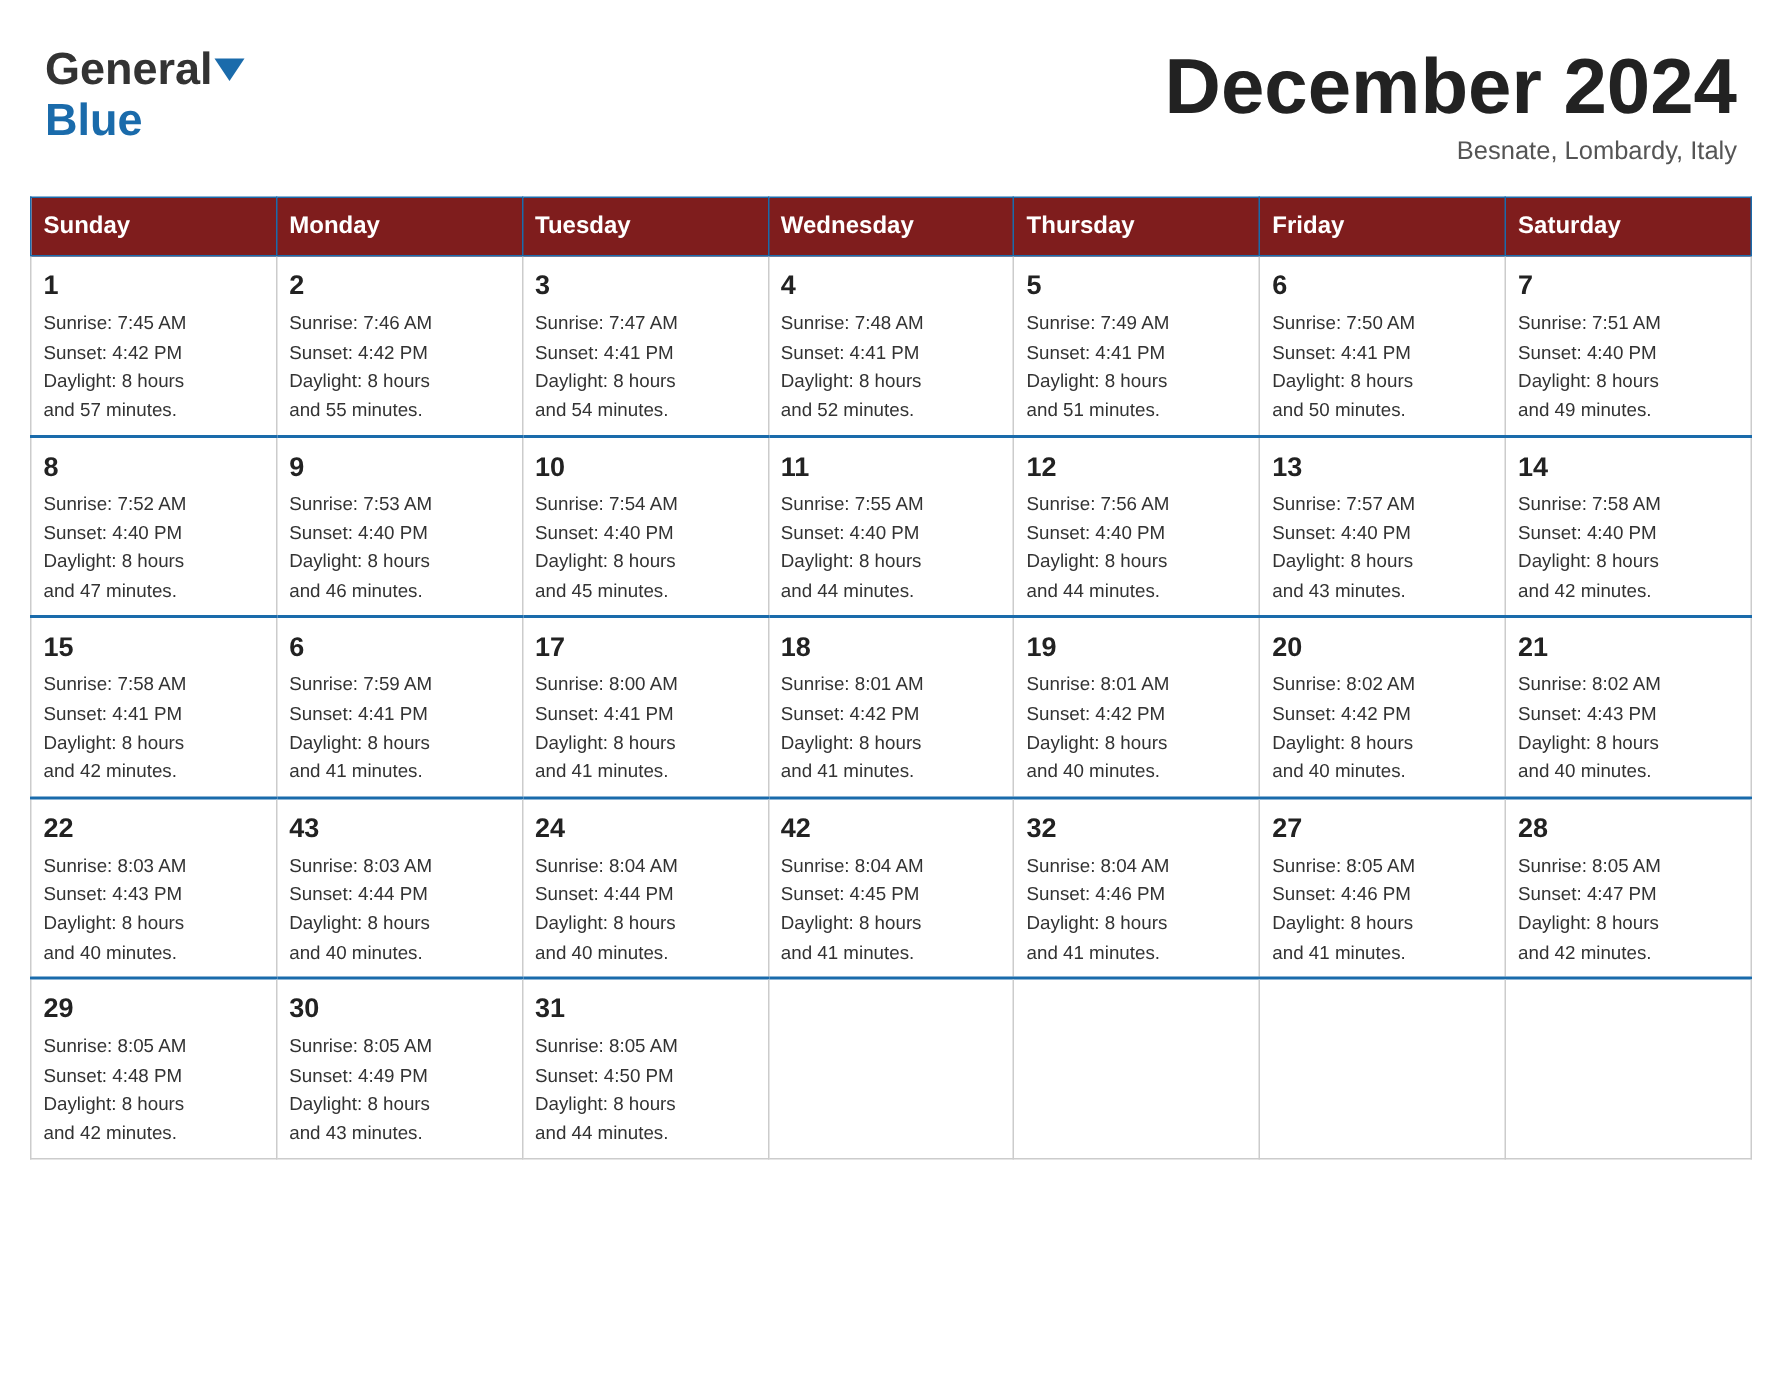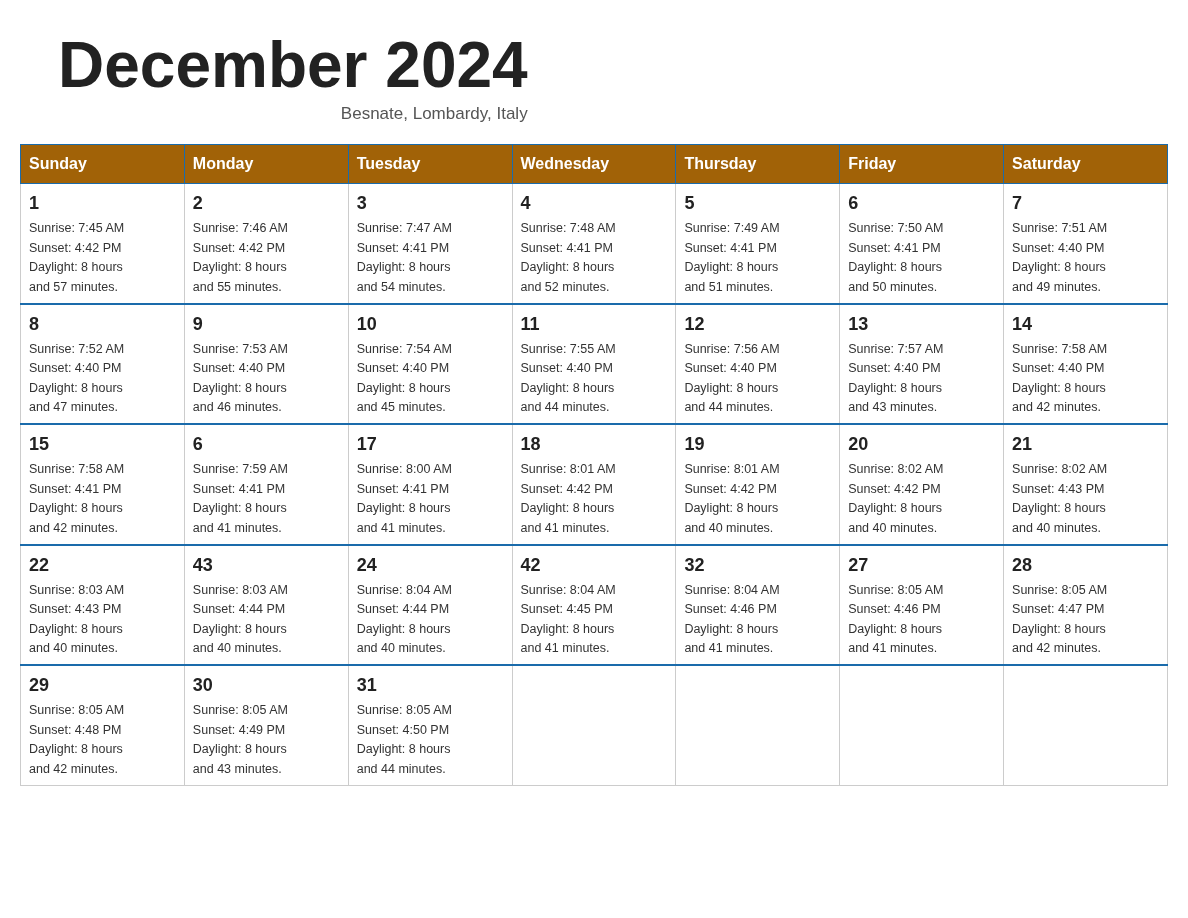--- a/index.html
+++ b/index.html
@@ -17,38 +17,38 @@
       margin-bottom: 20px;
       padding: 10px 10px 0 10px;
     }
     .logo {
       display: flex;
       flex-direction: column;
       align-items: flex-start;
     }
     .title-section { text-align: right; }
     .month-title {
-      font-size: 64px;
+      font-size: 52px;
       font-weight: bold;
       color: #222;
       line-height: 1.1;
       margin-left: 28px;
     }
     .location {
       font-size: 17px;
       color: #555;
       margin-top: 4px;
     }
     .calendar {
       width: 100%;
       border-collapse: collapse;
       border: 1px solid #aaa;
     }
     .calendar th {
-      background-color: #a16207;
+      background-color: #7f1d1d;
       color: #ffffff;
       font-size: 16px;
       font-weight: bold;
       padding: 10px 8px;
       text-align: left;
       border: 1px solid #1a6bab;
     }
     .calendar td {
       vertical-align: top;
       padding: 6px 8px;
@@ -93,20 +93,27 @@
       border-top: 15px solid #1a6bab;
       margin-bottom: 2px;
       vertical-align: middle;
       margin-left: 1px;
     }
   </style>
 </head>
 <body>
 
 <div class="header">
+  <div class="logo">
+    <div class="logo-wrapper">
+      <span class="logo-g">General</span>
+      <span class="arrow-down"></span>
+    </div>
+    <span class="logo-blue-part">Blue</span>
+  </div>
   <div class="title-section">
     <div class="month-title">December 2024</div>
     <div class="location">Besnate, Lombardy, Italy</div>
   </div>
 </div>
 
 <table class="calendar">
   <thead>
     <tr>
     <th>Sunday</th>

